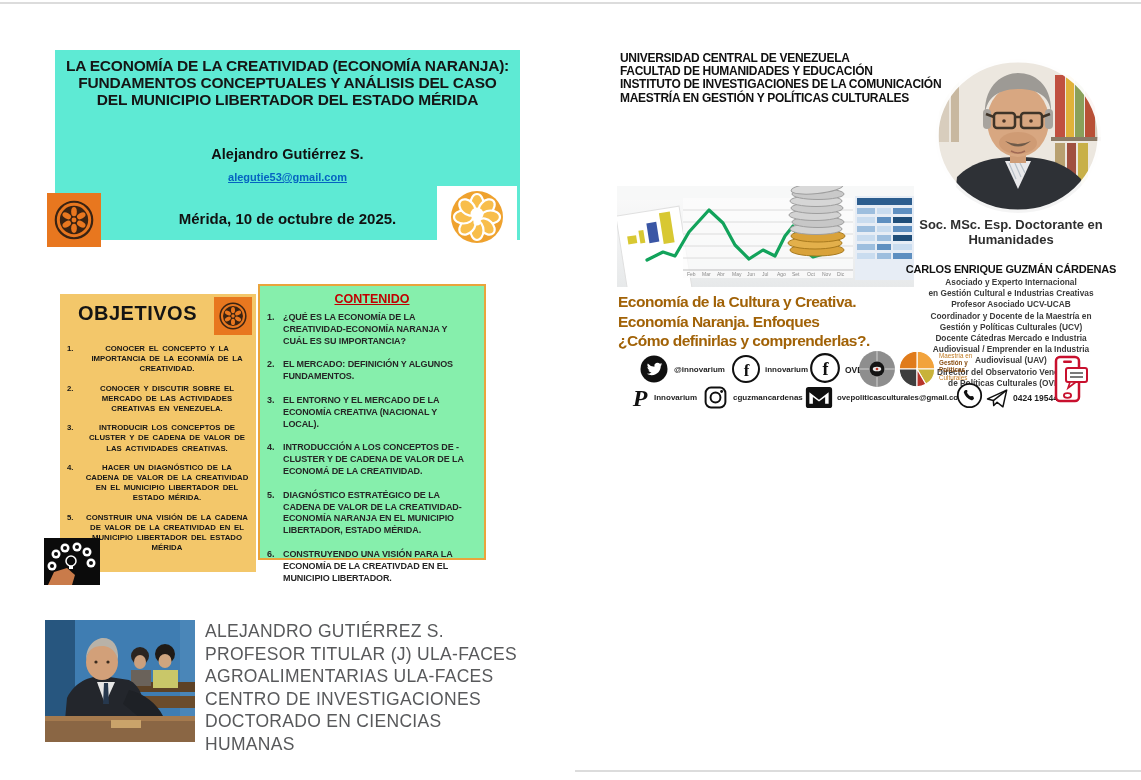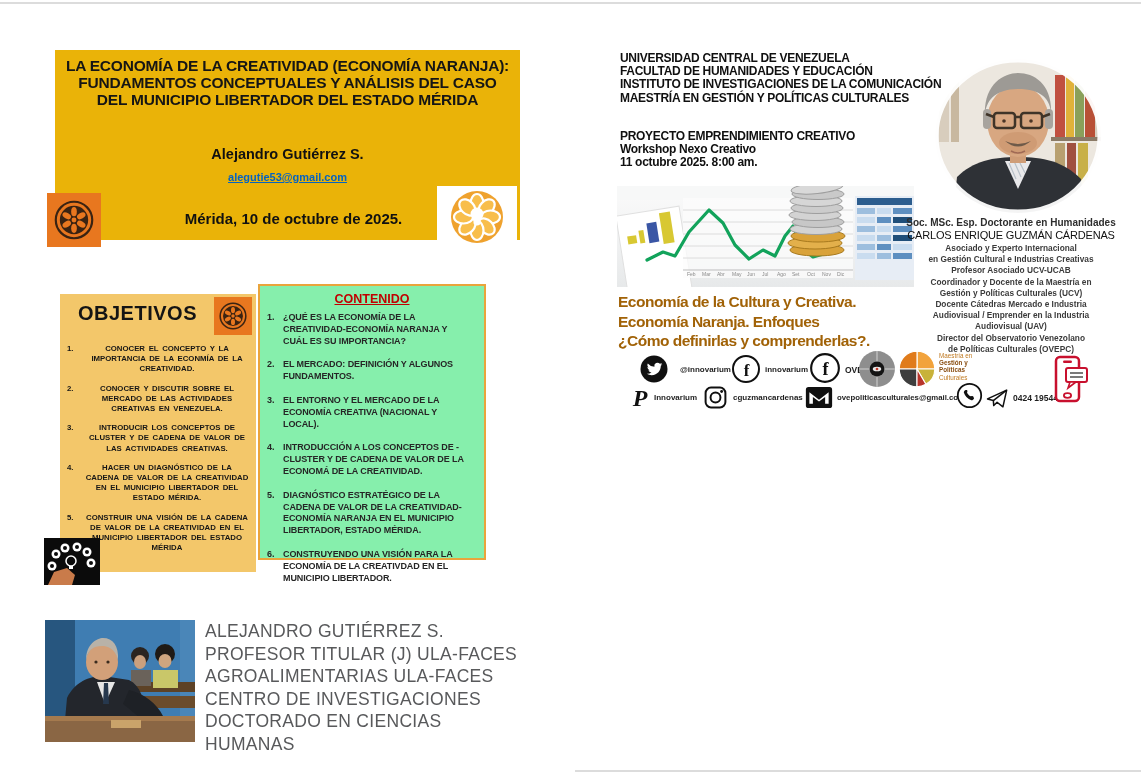--- a/index.html
+++ b/index.html
@@ -2,27 +2,27 @@
 <html><head>
 <meta charset="utf-8">
 <style>
   html,body{margin:0;padding:0;background:#ffffff;}
   .page{position:relative;width:1141px;height:780px;background:#fff;overflow:hidden;
         font-family:"Liberation Sans",sans-serif;color:#111;}
   .abs{position:absolute;}
   .edge{background:#dcdcdc;}
 
   
-  .title-card{left:55px;top:50px;width:465px;height:190px;background:#eab308;}
+  .title-card{left:55px;top:50px;width:465px;height:190px;background:#5eead4;}
   .ts-titles{left:0;top:7px;width:100%;text-align:center;}
   .ts-title{font-size:15.5px;font-weight:bold;line-height:17px;letter-spacing:-0.2px;color:#151515;}
   .ts-author{left:0;top:96px;width:100%;text-align:center;font-size:14.5px;font-weight:bold;}
   .ts-email-wrap{left:0;top:117px;width:100%;text-align:center;}
   .ts-email{font-size:11px;font-weight:bold;color:#0563C1;text-decoration:underline;}
-  .ts-date{left:6px;top:160px;width:100%;text-align:center;font-size:15px;font-weight:bold;}
+  .ts-date{left:0;top:160px;width:100%;text-align:center;font-size:15px;font-weight:bold;}
 
   
   .obj-box{left:60px;top:282px;width:196px;height:278px;background:#F3C76A;margin-top:12px;}
   .obj-title{left:18px;top:8px;font-size:20px;font-weight:bold;letter-spacing:.5px;color:#141414;}
   .obj-logo{right:2px;top:3px;width:42px;height:38px;}
   .obj-items{left:0;top:50px;width:100%;}
   .obj-item{display:flex;margin-bottom:9px;font-size:7.8px;font-weight:bold;line-height:10.2px;
             word-spacing:1.5px;color:#161616;}
   .obj-num{width:18px;padding-left:7px;flex:none;}
   .obj-txt{flex:1;text-align:center;padding-right:7px;}
@@ -42,22 +42,22 @@
   .bl-text{left:205px;top:620px;width:320px;}
   .bl-line{font-size:17.5px;line-height:22.6px;color:#58595B;letter-spacing:.3px;}
 
   
   .inst{left:620px;top:52px;}
   .inst-line{font-size:12px;font-weight:bold;line-height:13.2px;letter-spacing:-0.3px;color:#101010;}
   .proj{left:620px;top:130px;}
   .photo{left:617px;top:186px;width:297px;height:101px;}
   .oval{left:933px;top:57px;width:170px;height:158px;}
   .creds{left:902px;top:217px;width:218px;text-align:center;}
-  .cred-pre{font-size:10px;font-weight:bold;color:#2e2e2e;}
-  .cred-name{font-size:11px;font-weight:normal;letter-spacing:-0.2px;color:#111;margin:1px 0 2px 0;}
+  .cred-pre{font-size:13px;font-weight:bold;color:#2e2e2e;}
+  .cred-name{font-size:11px;font-weight:bold;letter-spacing:-0.2px;color:#111;margin:16px 0 2px 0;}
   .cred-line{font-size:8.3px;font-weight:bold;line-height:11.2px;color:#3b3b3b;}
   .topic{left:618px;top:292px;}
   .topic-line{font-size:15.5px;font-weight:bold;line-height:19.5px;letter-spacing:-0.5px;color:#a16207;}
   .slabel{font-size:8px;font-weight:bold;color:#1e1e1e;white-space:nowrap;}
   .m-line{font-size:6.3px;line-height:7.2px;color:#C07A22;white-space:nowrap;}
   .m-line.bold{font-weight:bold;color:#8a4e12;}
 </style>
 </head>
 <body>
 
@@ -242,25 +242,20 @@
     <div class="bl-line">AGROALIMENTARIAS ULA-FACES</div>
     <div class="bl-line">CENTRO DE INVESTIGACIONES</div>
     <div class="bl-line">DOCTORADO EN CIENCIAS HUMANAS</div>
   </div>
 
   <div class="abs inst">
     <div class="inst-line">UNIVERSIDAD CENTRAL DE VENEZUELA</div>
     <div class="inst-line">FACULTAD DE HUMANIDADES Y EDUCACIÓN</div>
     <div class="inst-line">INSTITUTO DE INVESTIGACIONES DE LA COMUNICACIÓN</div>
     <div class="inst-line">MAESTRÍA EN GESTIÓN Y POLÍTICAS CULTURALES</div>
-  </div>
-  <div class="abs proj">
-    <div class="inst-line">PROYECTO EMPRENDIMIENTO CREATIVO</div>
-    <div class="inst-line">Workshop Nexo Creativo</div>
-    <div class="inst-line">11 octubre 2025. 8:00 am.</div>
   </div>
 
   <span class="abs photo">
     <svg width="297" height="101" viewBox="0 0 297 101">
       <defs>
         <linearGradient id="pgbg" x1="0" y1="0" x2="0" y2="1">
           <stop offset="0" stop-color="#fbfbfb"></stop>
             <stop offset="1" stop-color="#e7e9ea"></stop>
         </linearGradient>
       </defs>
@@ -398,21 +393,21 @@
     <div class="topic-line">Economía Naranja. Enfoques</div>
     <div class="topic-line">¿Cómo definirlas y comprenderlas?.</div>
   </div>
 
   <span class="abs" style="left:639px;top:354px;">
     <svg width="30" height="30" viewBox="0 0 30 30">
       <circle cx="15" cy="15" r="13.5" fill="#101010"></circle>
       <path fill="#ffffff" d="M23.4 10.3c-.6.3-1.2.4-1.9.5.7-.4 1.2-1 1.4-1.8-.6.4-1.3.6-2 .8a3.2 3.2 0 0 0-5.5 2.9 9 9 0 0 1-6.6-3.3c-.8 1.4-.4 3.2 1 4.1-.5 0-1-.1-1.4-.4 0 1.5 1 2.8 2.5 3.1-.5.1-1 .2-1.4.1.4 1.3 1.6 2.2 3 2.2a6.4 6.4 0 0 1-4.7 1.3 9 9 0 0 0 4.9 1.4c5.9 0 9.1-4.9 9.1-9.1v-.4c.6-.4 1.2-1 1.6-1.7z"></path>
     </svg>
   </span>
-  <span class="abs slabel" style="left:674px;top:365px;margin-left:6px;">@innovarium</span>
+  <span class="abs slabel" style="left:674px;top:365px;">@innovarium</span>
 
   <span class="abs" style="left:731px;top:354px;">
     <svg width="30" height="30" viewBox="0 0 30 30">
       <circle cx="15" cy="15" r="13" fill="#ffffff" stroke="#101010" stroke-width="2"></circle>
       <text x="15.5" y="21.5" text-anchor="middle" font-family="Liberation Serif, serif" font-size="17" font-weight="bold" fill="#101010">f</text>
     </svg>
   </span>
   <span class="abs slabel" style="left:765px;top:365px;">innovarium</span>
 
   <span class="abs" style="left:809px;top:352px;">

